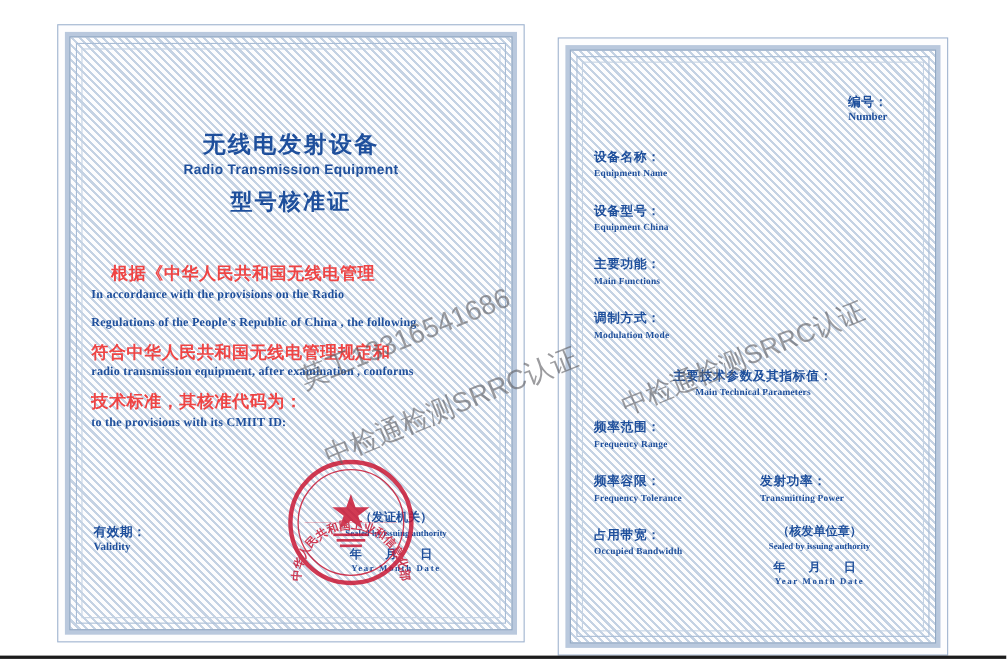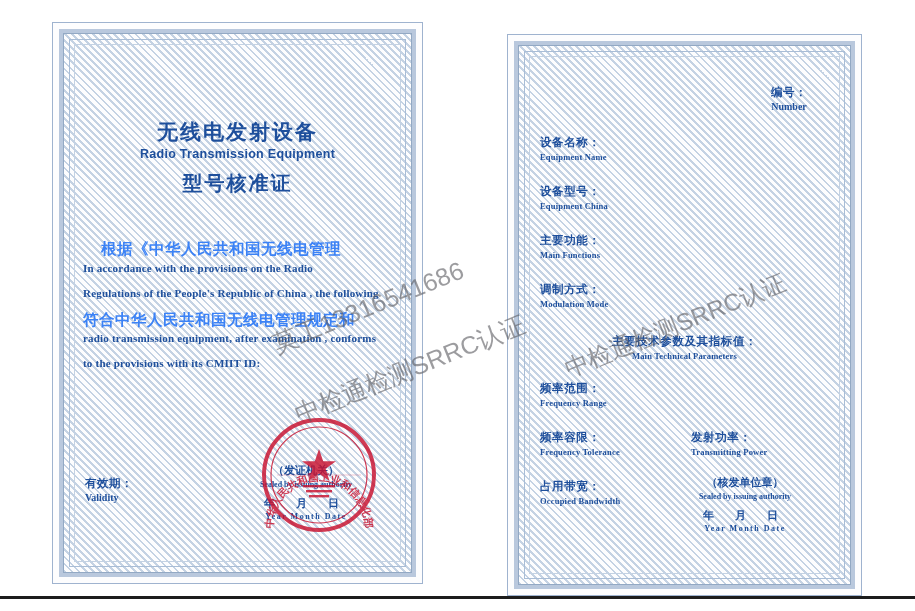--- a/index.html
+++ b/index.html
@@ -33,21 +33,21 @@
     background: #1c1c1c;
   }
 
   
   .cert {
     position: absolute;
     background: #fdfdfe;
     border: 1px solid #9fb3cf;
     box-sizing: border-box;
   }
-  .cert-left  { left: 52px;  top: 22px; width: 371px; height: 562px; }
+  .cert-left  { left: 52px;  top: 22px; width: 425px; height: 562px; }
   .cert-right { left: 483px; top: 34px; width: 355px; height: 562px; margin-left: 24px; }
 
   
   .frame-outer {
     position: absolute;
     left: 6px; top: 6px; right: 6px; bottom: 6px;
     border: 5px solid #b9c8dd;
     box-sizing: border-box;
     background:
       repeating-linear-gradient(45deg, rgba(150,175,205,0.55) 0 2px, rgba(255,255,255,0) 2px 5px);
@@ -108,24 +108,24 @@
     font-family: "Liberation Serif", serif;
     font-weight: bold;
     font-size: 12px;
     color: #1e4f9c;
     letter-spacing: 0.3px;
     margin-top: 2px;
   }
 
   .body-block { margin-top: 44px; padding: 0 2px; }
   .para-cn {
-    font-family: Liberation Mono, monospace;
+    font-family: Liberation Serif, serif;
     font-weight: bold;
     font-size: 15.5px;
-    color: #3b82f6;
+    color: #ef4444;
     letter-spacing: 0.5px;
     line-height: 1.2;
   }
   .para-en {
     font-family: "Liberation Serif", serif;
     font-size: 11px;
     font-weight: bold;
     color: #1e4f9c;
     letter-spacing: 0.2px;
     margin-top: 2px;
@@ -285,20 +285,21 @@
 
       <div class="body-block">
         <div class="para-cn indent">根据《中华人民共和国无线电管理</div>
         <div class="para-en">In accordance with the provisions on the Radio</div>
 
         <div class="para-en">Regulations of the People's Republic of China , the following</div>
 
         <div class="para-cn">符合中华人民共和国无线电管理规定和</div>
         <div class="para-en">radio transmission equipment, after examination , conforms</div>
 
+        <div class="para-cn">技术标准，其核准代码为：</div>
         <div class="para-en">to the provisions with its CMIIT ID:</div>
       </div>
 
       <div class="validity">
         <div class="lbl-cn">有效期：</div>
         <div class="lbl-en">Validity</div>
       </div>
 
       <div class="seal-area">
         <div class="seal-line-cn">（发证机关）</div>

